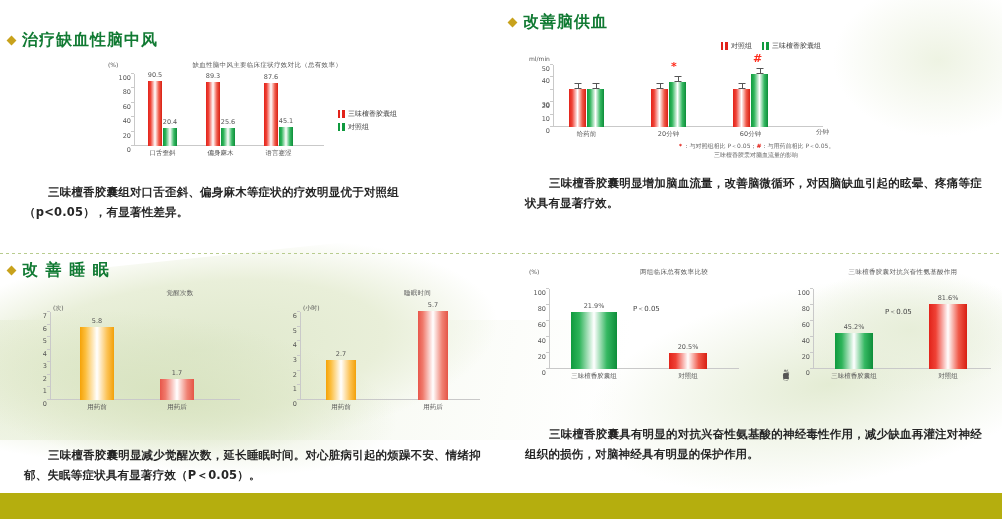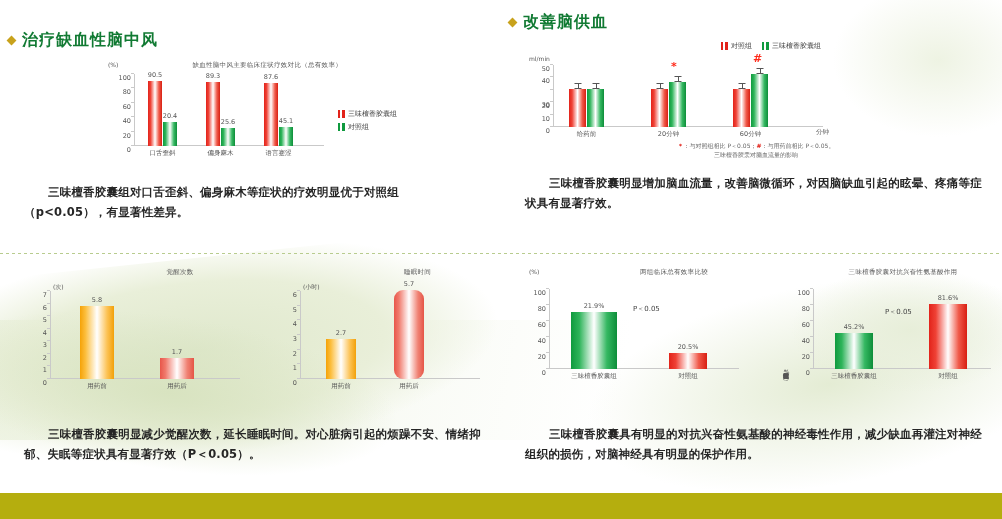--- a/index.html
+++ b/index.html
@@ -184,21 +184,21 @@
       <div class="ytickmark" style="bottom:0;"></div>
       <div class="ytickmark" style="bottom:14.4px;"></div>
       <div class="ytickmark" style="bottom:28.8px;"></div>
       <div class="ytickmark" style="bottom:43.2px;"></div>
       <div class="ytickmark" style="bottom:57.6px;"></div>
       <div class="ytickmark" style="bottom:72px;"></div>
 
       <div class="bar fill-red" style="left:14px; width:14px; height:65.2px;">
         <span class="bar-label">90.5</span>
       </div>
-      <div class="bar fill-green" style="left:29px; width:14px; height:24px;">
+      <div class="bar fill-green" style="left:29px; width:14px; height:18px;">
         <span class="bar-label">20.4</span>
       </div>
       <div style="position:absolute; left:14px; width:29px; bottom:0;">
         <span class="xlabel">口舌歪斜</span>
       </div>
 
       <div class="bar fill-red" style="left:72px; width:14px; height:64.3px;">
         <span class="bar-label">89.3</span>
       </div>
       <div class="bar fill-green" style="left:87px; width:14px; height:18.4px;">
@@ -330,20 +330,24 @@
     </div>
   </div>
 
   <div class="para" style="margin:14px 20px 0 24px;">
     <span class="indent"></span><span>三味檀香胶囊明显增加脑血流量，改善脑微循环，对因脑缺血引起的眩晕、疼痛等症状具有显著疗效。</span>
   </div>
 </div>
 
 <div class="quad q-bl">
 
+  <div class="sec-head">
+    <span class="diamond"></span>
+    <span>改 善 睡 眠</span>
+  </div>
 
   <div style="position:relative; height:140px; margin-top:8px;">
 
     <div class="chart-wrap" style="position:absolute; left:30px; top:0; width:230px;">
       <div class="chart-title" style="margin-left:70px;">觉醒次数</div>
       <div class="plot" style="height:88px; width:190px; margin-top:14px; margin-left:20px;">
         <div class="yaxis-line"></div>
         <div class="xaxis-line"></div>
         <span class="axis-unit" style="position:absolute; left:3px; top:-8px;">(次)</span>
 
@@ -394,21 +398,21 @@
         <div class="ytickmark" style="bottom:29.3px;"></div>
         <div class="ytickmark" style="bottom:44px;"></div>
         <div class="ytickmark" style="bottom:58.6px;"></div>
         <div class="ytickmark" style="bottom:73.3px;"></div>
         <div class="ytickmark" style="bottom:88px;"></div>
 
         <div class="bar fill-orange" style="left:26px; width:30px; height:39.6px;">
           <span class="bar-label">2.7</span>
           <span class="xlabel">用药前</span>
         </div>
-        <div class="bar fill-pink" style="left:94px; width:30px; height:89px;border-radius:9px;">
+        <div class="bar fill-pink" style="left:118px; width:30px; height:89px;">
           <span class="bar-label">5.7</span>
           <span class="xlabel">用药后</span>
         </div>
       </div>
     </div>
   </div>
 
   <div class="para" style="margin:16px 14px 0 24px;">
     <span class="indent"></span><span>三味檀香胶囊明显减少觉醒次数，延长睡眠时间。对心脏病引起的烦躁不安、情绪抑郁、失眠等症状具有显著疗效（P＜0.05）。</span>
   </div>

